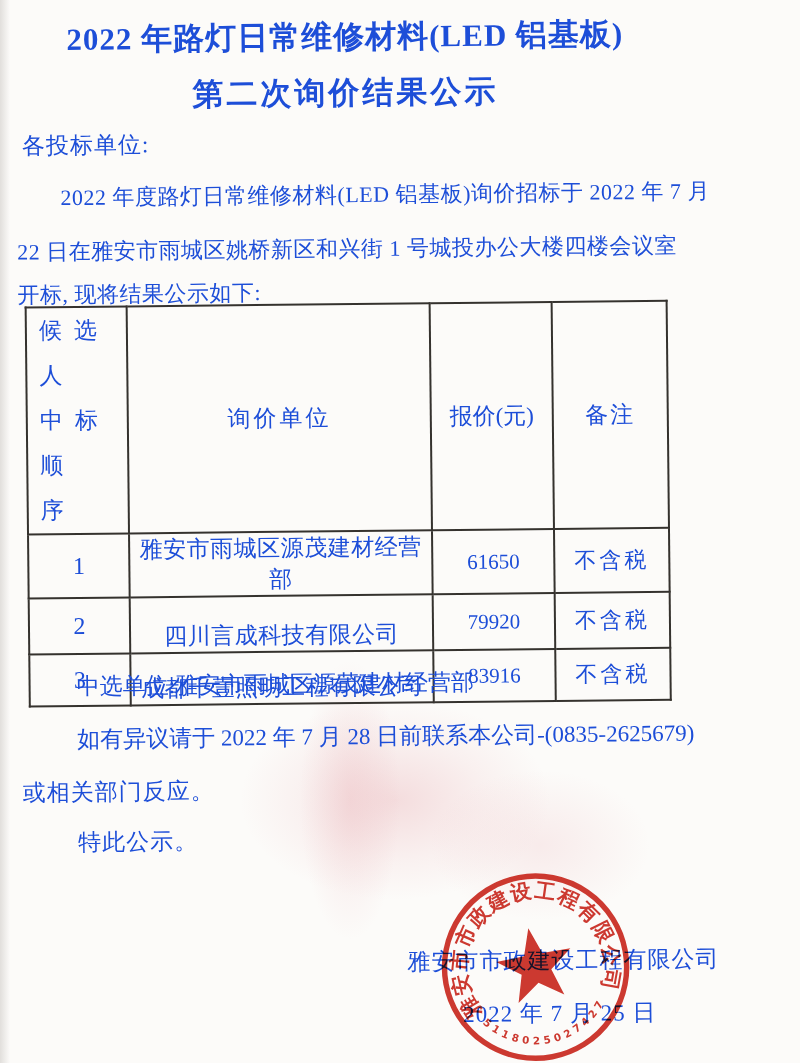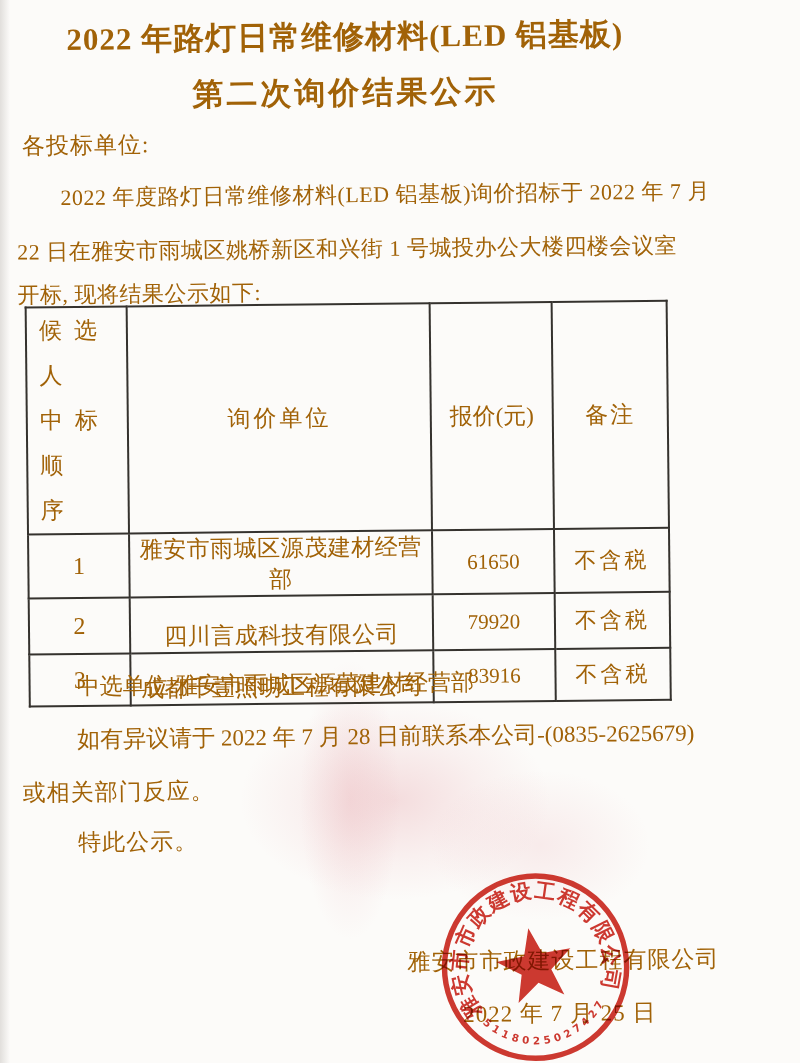--- a/index.html
+++ b/index.html
@@ -1,19 +1,19 @@
 <!DOCTYPE html>
 <html><head>
 <meta charset="utf-8">
 <style>
   html,body{margin:0;padding:0;background:#e8e8e8;}
   .page{
     position:relative;width:800px;height:1063px;margin:0 auto;
     background:#fcfbf9;overflow:hidden;
-    font-family:"Liberation Serif","DejaVu Serif",serif;color:#a16207;
+    font-family:"Liberation Serif","DejaVu Serif",serif;color:#1d4ed8;
   }
   .edge-left{position:absolute;left:0;top:0;width:10px;height:100%;
     background:linear-gradient(to right,rgba(175,170,165,.35),rgba(175,170,165,0));}
   .blotch{position:absolute;border-radius:50%;pointer-events:none;}
   .b1{left:240px;top:700px;width:310px;height:200px;
     background:radial-gradient(closest-side,rgba(226,150,158,.30),rgba(226,150,158,.10) 60%,rgba(226,150,158,0));}
   .b2{left:300px;top:660px;width:100px;height:280px;
     background:radial-gradient(closest-side,rgba(226,150,158,.22),rgba(226,150,158,0));}
   .b3{left:430px;top:770px;width:220px;height:150px;
     background:radial-gradient(closest-side,rgba(226,150,158,.16),rgba(226,150,158,0));}

